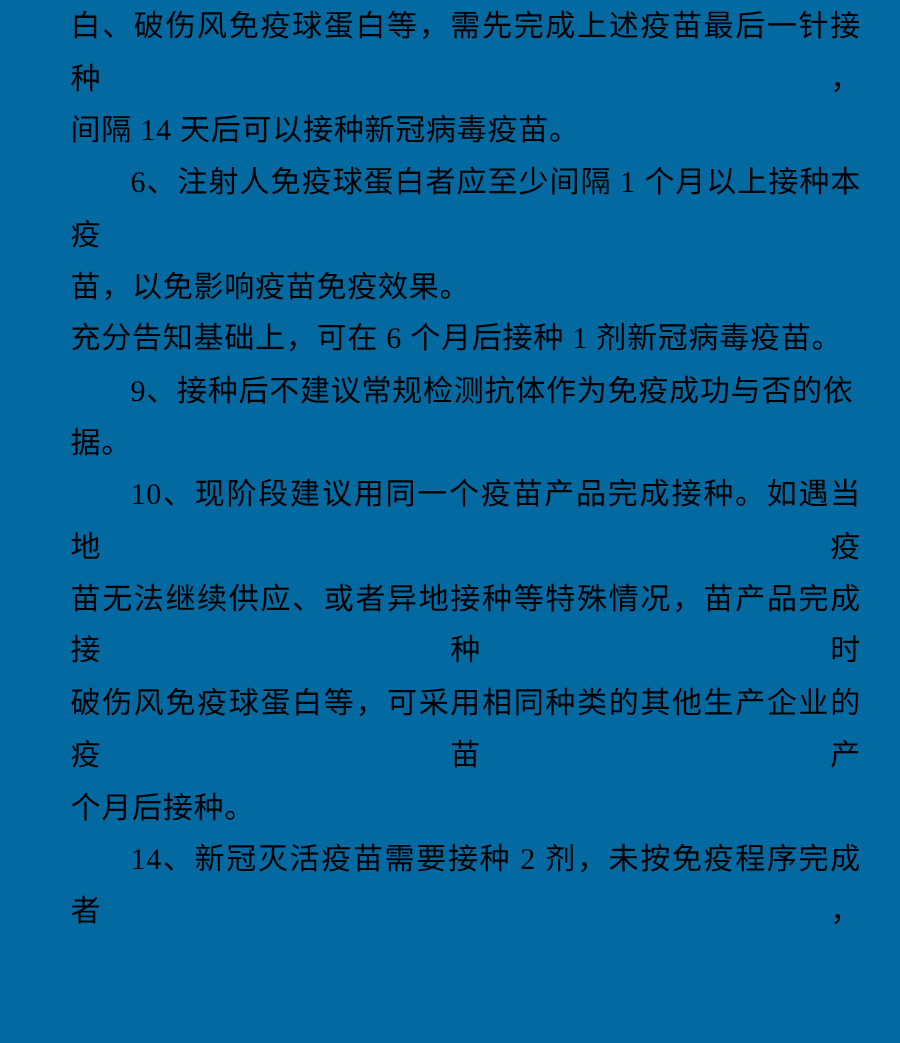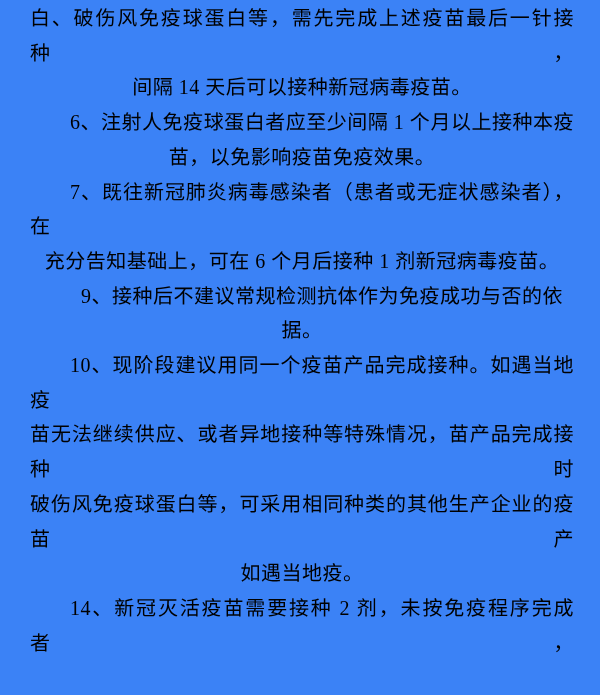--- a/index.html
+++ b/index.html
@@ -4,57 +4,56 @@
 <style>
   html, body {
     margin: 0;
     padding: 0;
     background: #ffffff;
   }
   .page {
     position: relative;
     width: 600px;
     height: 695px;
-    background: #3b82f6;
+    background: #0369a1;
     box-sizing: border-box;
-    padding: 1px 26px 0 30px;
+    padding: 1px 26px 0 47px;
     overflow: hidden;
   }
   .text-body {
     width: 100%;
   }
   .line {
     font-family: "Liberation Serif", "DejaVu Serif", serif;
     font-size: 20px;
     line-height: 34.7px;
     color: #000000;
     letter-spacing: 0.5px;
-    text-align: center;
+    text-align: left;
   }
   .line.indent {
     text-indent: 2em;
     font-family: Liberation Serif, serif;
   }
   .line.fill {
     text-align: justify;
     text-align-last: justify;
     text-justify: inter-ideograph;
   }
 </style>
 </head>
 <body>
 
 <div class="page">
   <div class="text-body">
       <div class="line fill">白、破伤风免疫球蛋白等，需先完成上述疫苗最后一针接种，</div>
       <div class="line">间隔 14 天后可以接种新冠病毒疫苗。</div>
       <div class="line indent fill">6、注射人免疫球蛋白者应至少间隔 1 个月以上接种本疫</div>
       <div class="line">苗，以免影响疫苗免疫效果。</div>
-      <div class="line indent fill">7、既往新冠肺炎病毒感染者（患者或无症状感染者），在</div>
       <div class="line">充分告知基础上，可在 6 个月后接种 1 剂新冠病毒疫苗。</div>
       <div class="line indent">9、接种后不建议常规检测抗体作为免疫成功与否的依据。</div>
       <div class="line indent fill">10、现阶段建议用同一个疫苗产品完成接种。如遇当地疫</div>
       <div class="line fill">苗无法继续供应、或者异地接种等特殊情况，苗产品完成接种时</div>
       <div class="line fill">破伤风免疫球蛋白等，可采用相同种类的其他生产企业的疫苗产</div>
-      <div class="line">如遇当地疫。</div>
+      <div class="line">个月后接种。</div>
       <div class="line indent fill">14、新冠灭活疫苗需要接种 2 剂，未按免疫程序完成者，</div>
     </div>
 </div>
 
 </body></html>

